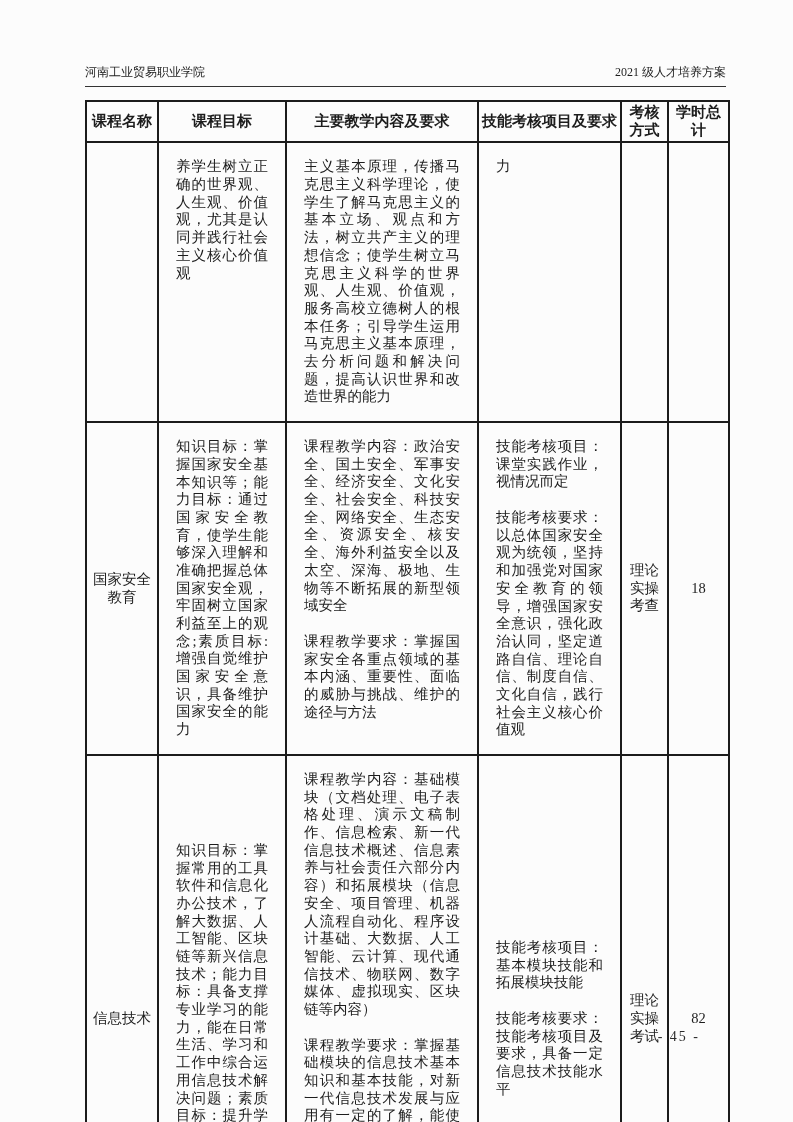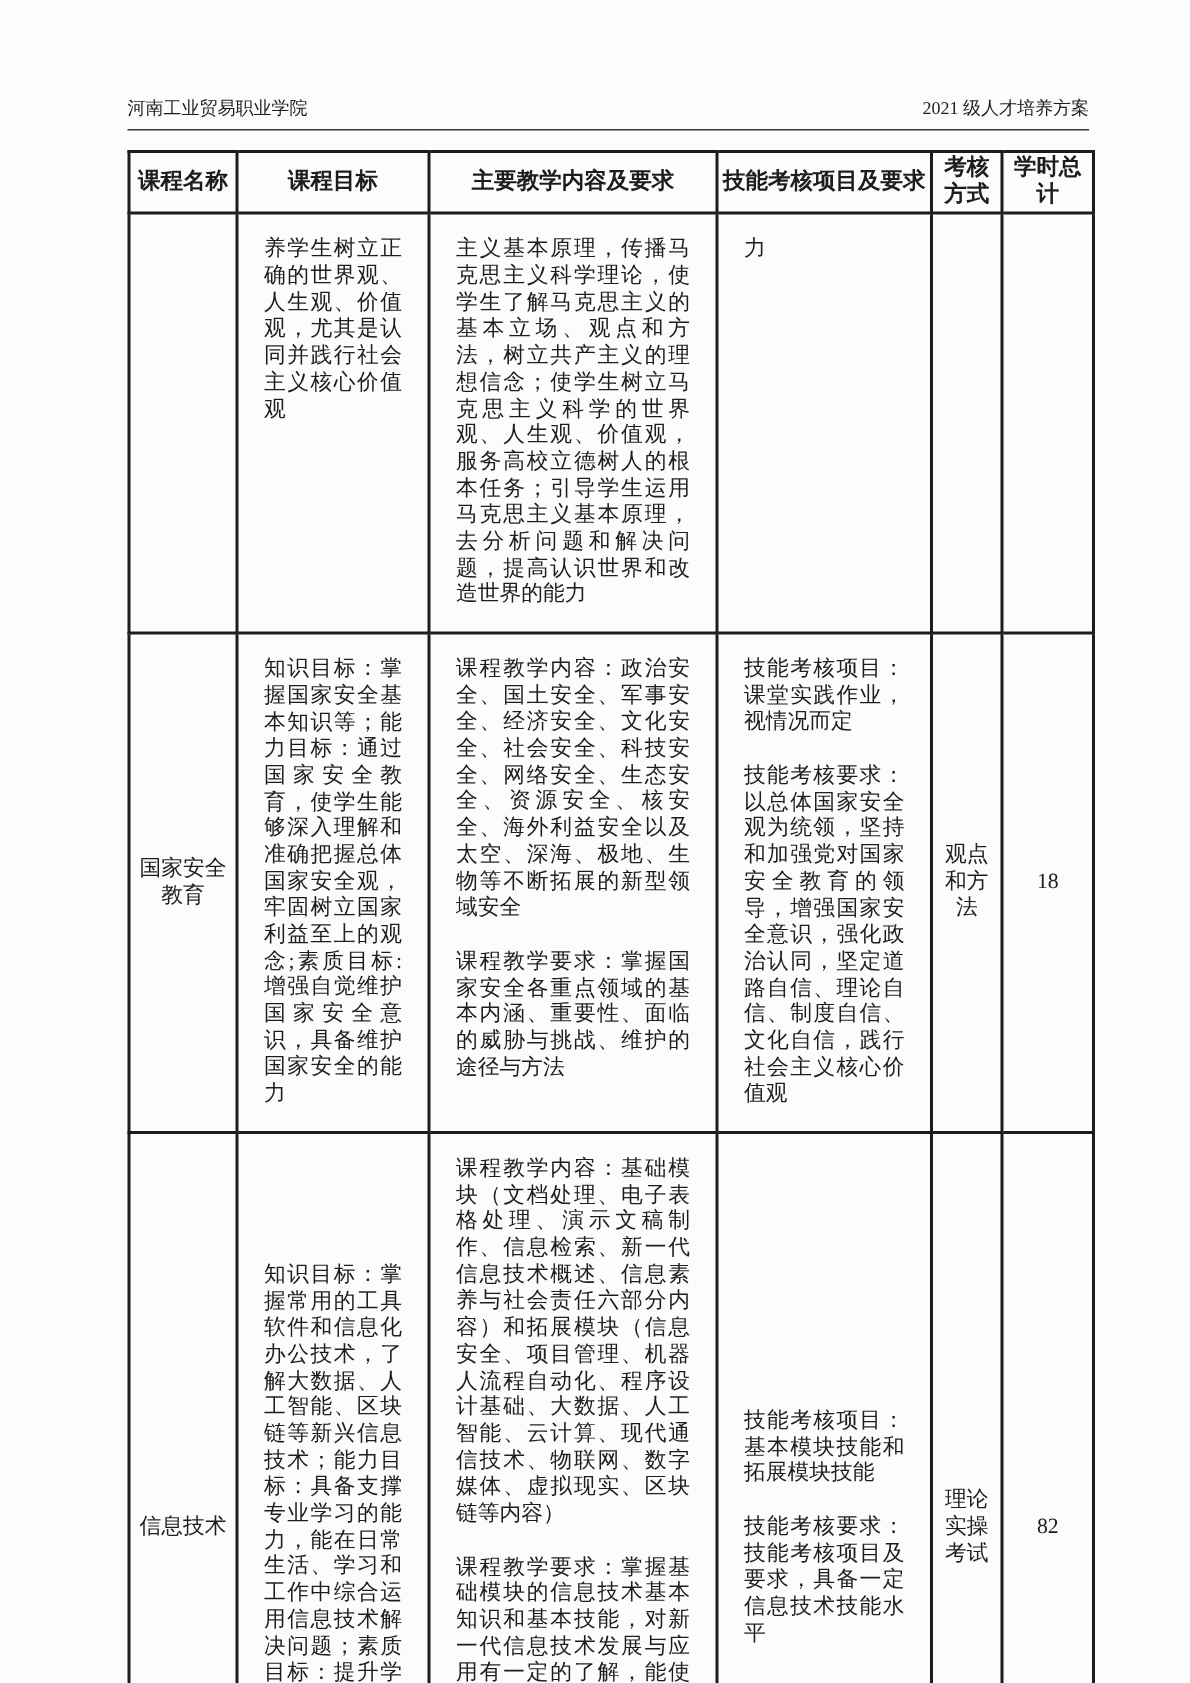--- a/index.html
+++ b/index.html
@@ -127,21 +127,21 @@
           <p class="para">知识目标：掌握国家安全基本知识等；能力目标：通过国家安全教育，使学生能够深入理解和准确把握总体国家安全观，牢固树立国家利益至上的观念;素质目标:增强自觉维护国家安全意识，具备维护国家安全的能力</p>
         </td>
         <td class="vt just">
           <p class="para">课程教学内容：政治安全、国土安全、军事安全、经济安全、文化安全、社会安全、科技安全、网络安全、生态安全、资源安全、核安全、海外利益安全以及太空、深海、极地、生物等不断拓展的新型领域安全</p>
           <p class="para">课程教学要求：掌握国家安全各重点领域的基本内涵、重要性、面临的威胁与挑战、维护的途径与方法</p>
         </td>
         <td class="vt just">
           <p class="para">技能考核项目：课堂实践作业，视情况而定</p>
           <p class="para">技能考核要求：以总体国家安全观为统领，坚持和加强党对国家安全教育的领导，增强国家安全意识，强化政治认同，坚定道路自信、理论自信、制度自信、文化自信，践行社会主义核心价值观</p>
         </td>
-        <td class="vm center-cell">观点和方法</td>
+        <td class="vm center-cell">理论实操考查</td>
         <td class="vm center-cell">18</td>
       </tr>
 
       <tr class="row3">
         <td class="vm name-cell">信息技术</td>
         <td class="vm just">
           <p class="para">知识目标：掌握常用的工具软件和信息化办公技术，了解大数据、人工智能、区块链等新兴信息技术；能力目标：具备支撑专业学习的能力，能在日常生活、学习和工作中综合运用信息技术解决问题；素质目标：提升学生信息技术素养，提高学生信息技术应用能力</p>
         </td>
         <td class="vt just">
           <p class="para">课程教学内容：基础模块（文档处理、电子表格处理、演示文稿制作、信息检索、新一代信息技术概述、信息素养与社会责任六部分内容）和拓展模块（信息安全、项目管理、机器人流程自动化、程序设计基础、大数据、人工智能、云计算、现代通信技术、物联网、数字媒体、虚拟现实、区块链等内容）</p>
@@ -150,14 +150,15 @@
         <td class="vm just">
           <p class="para">技能考核项目：基本模块技能和拓展模块技能</p>
           <p class="para">技能考核要求：技能考核项目及要求，具备一定信息技术技能水平</p>
         </td>
         <td class="vm center-cell">理论实操考试</td>
         <td class="vm center-cell">82</td>
       </tr>
     </tbody>
   </table>
 
+  <div class="page-number">- 45 -</div>
 
 </div>
 
 </body></html>

